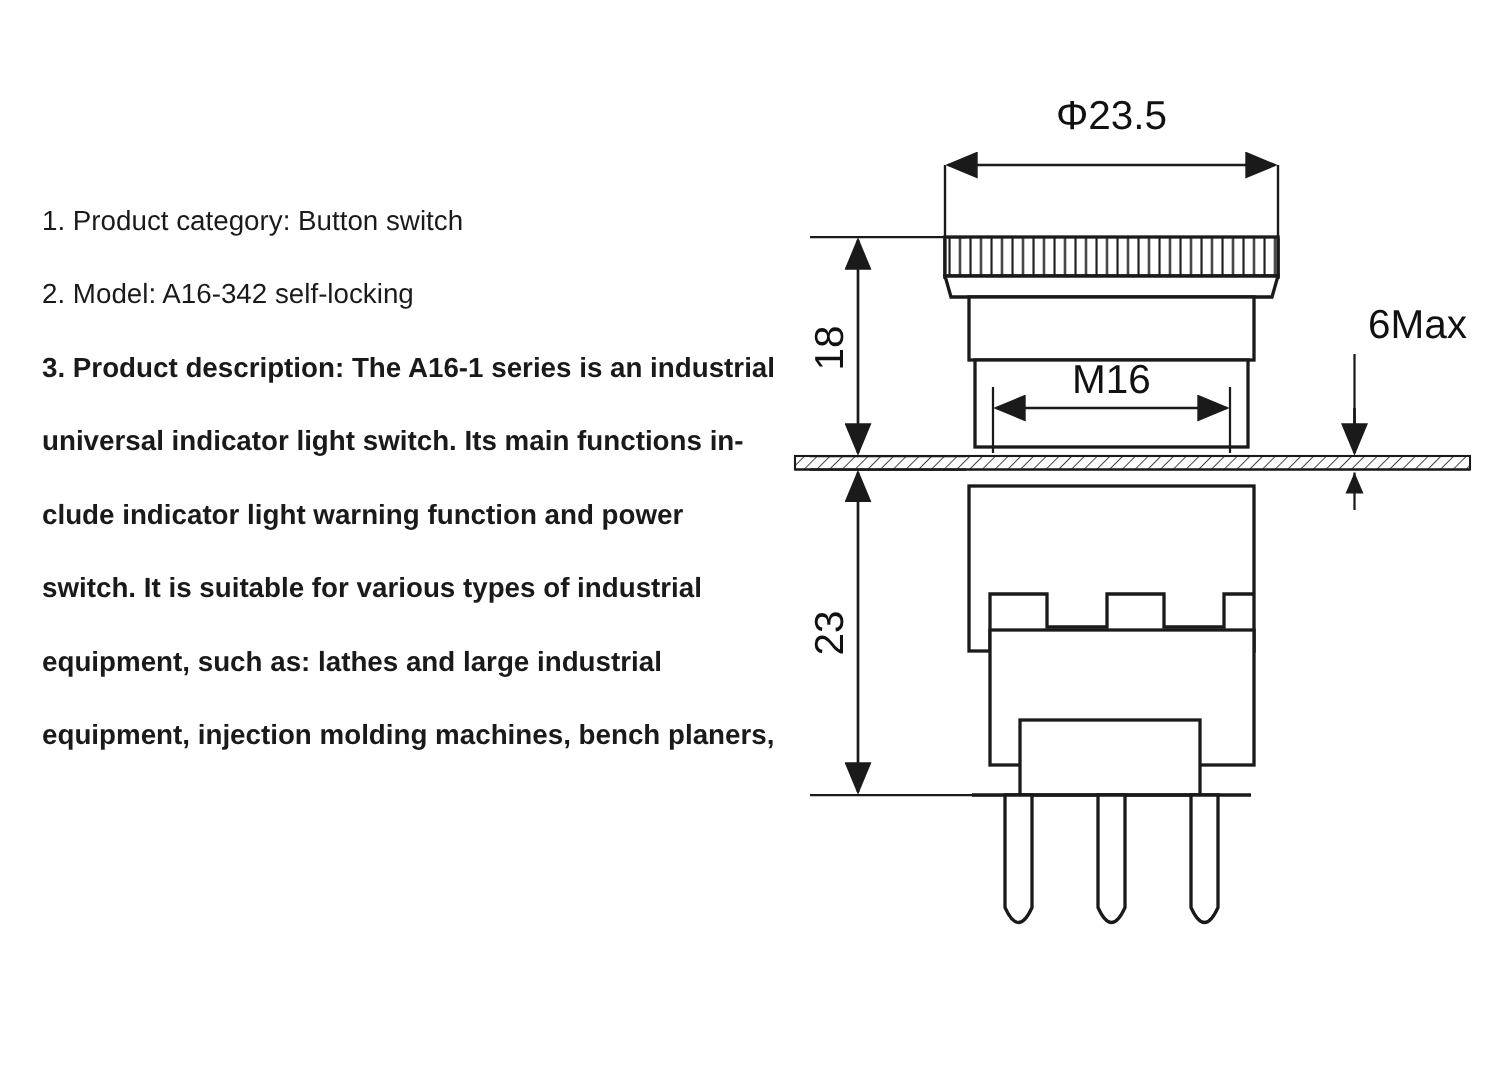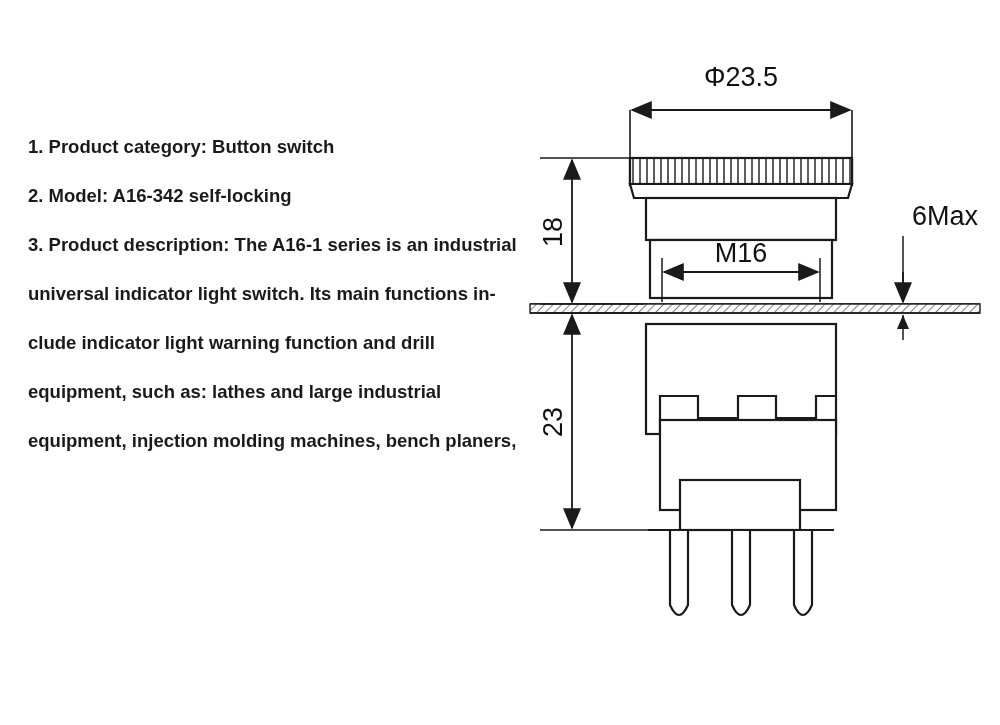--- a/index.html
+++ b/index.html
@@ -21,21 +21,21 @@
     position: absolute;
     left: 28px;
     top: 122px;
     width: 500px;
   }
   .spec-line {
     font-size: 18.5px;
     color: #1a1a1a;
     line-height: 49px;
     white-space: nowrap;
-    font-weight: 700;
+    font-weight: 400;
   }
   .spec-line.body {
     font-weight: 600;
   }
 
   
   #drawing {
     position: absolute;
     left: 520px;
     top: 40px;
@@ -55,21 +55,22 @@
 </head>
 <body>
 
 <div id="page">
 
   <div id="spec-text">
     <div class="spec-line">1. Product category: Button switch</div>
     <div class="spec-line">2. Model: A16-342 self-locking</div>
     <div class="spec-line body">3. Product description: The A16-1 series is an industrial</div>
     <div class="spec-line body">universal indicator light switch. Its main functions in-</div>
-    <div class="spec-line body">clude indicator light warning function and drill</div>
+    <div class="spec-line body">clude indicator light warning function and power</div>
+    <div class="spec-line body">switch. It is suitable for various types of industrial</div>
     <div class="spec-line body">equipment, such as: lathes and large industrial</div>
     <div class="spec-line body">equipment, injection molding machines, bench planers,</div>
   </div>
 
   <div id="drawing">
     <svg width="470" height="620" viewBox="0 0 470 620" xmlns="http://www.w3.org/2000/svg">
       <defs>
         <marker id="arrH" markerWidth="12" markerHeight="10" refX="11" refY="5" orient="auto">
           <path d="M0,0 L12,5 L0,10 z" fill="#1a1a1a"></path>
         </marker>

